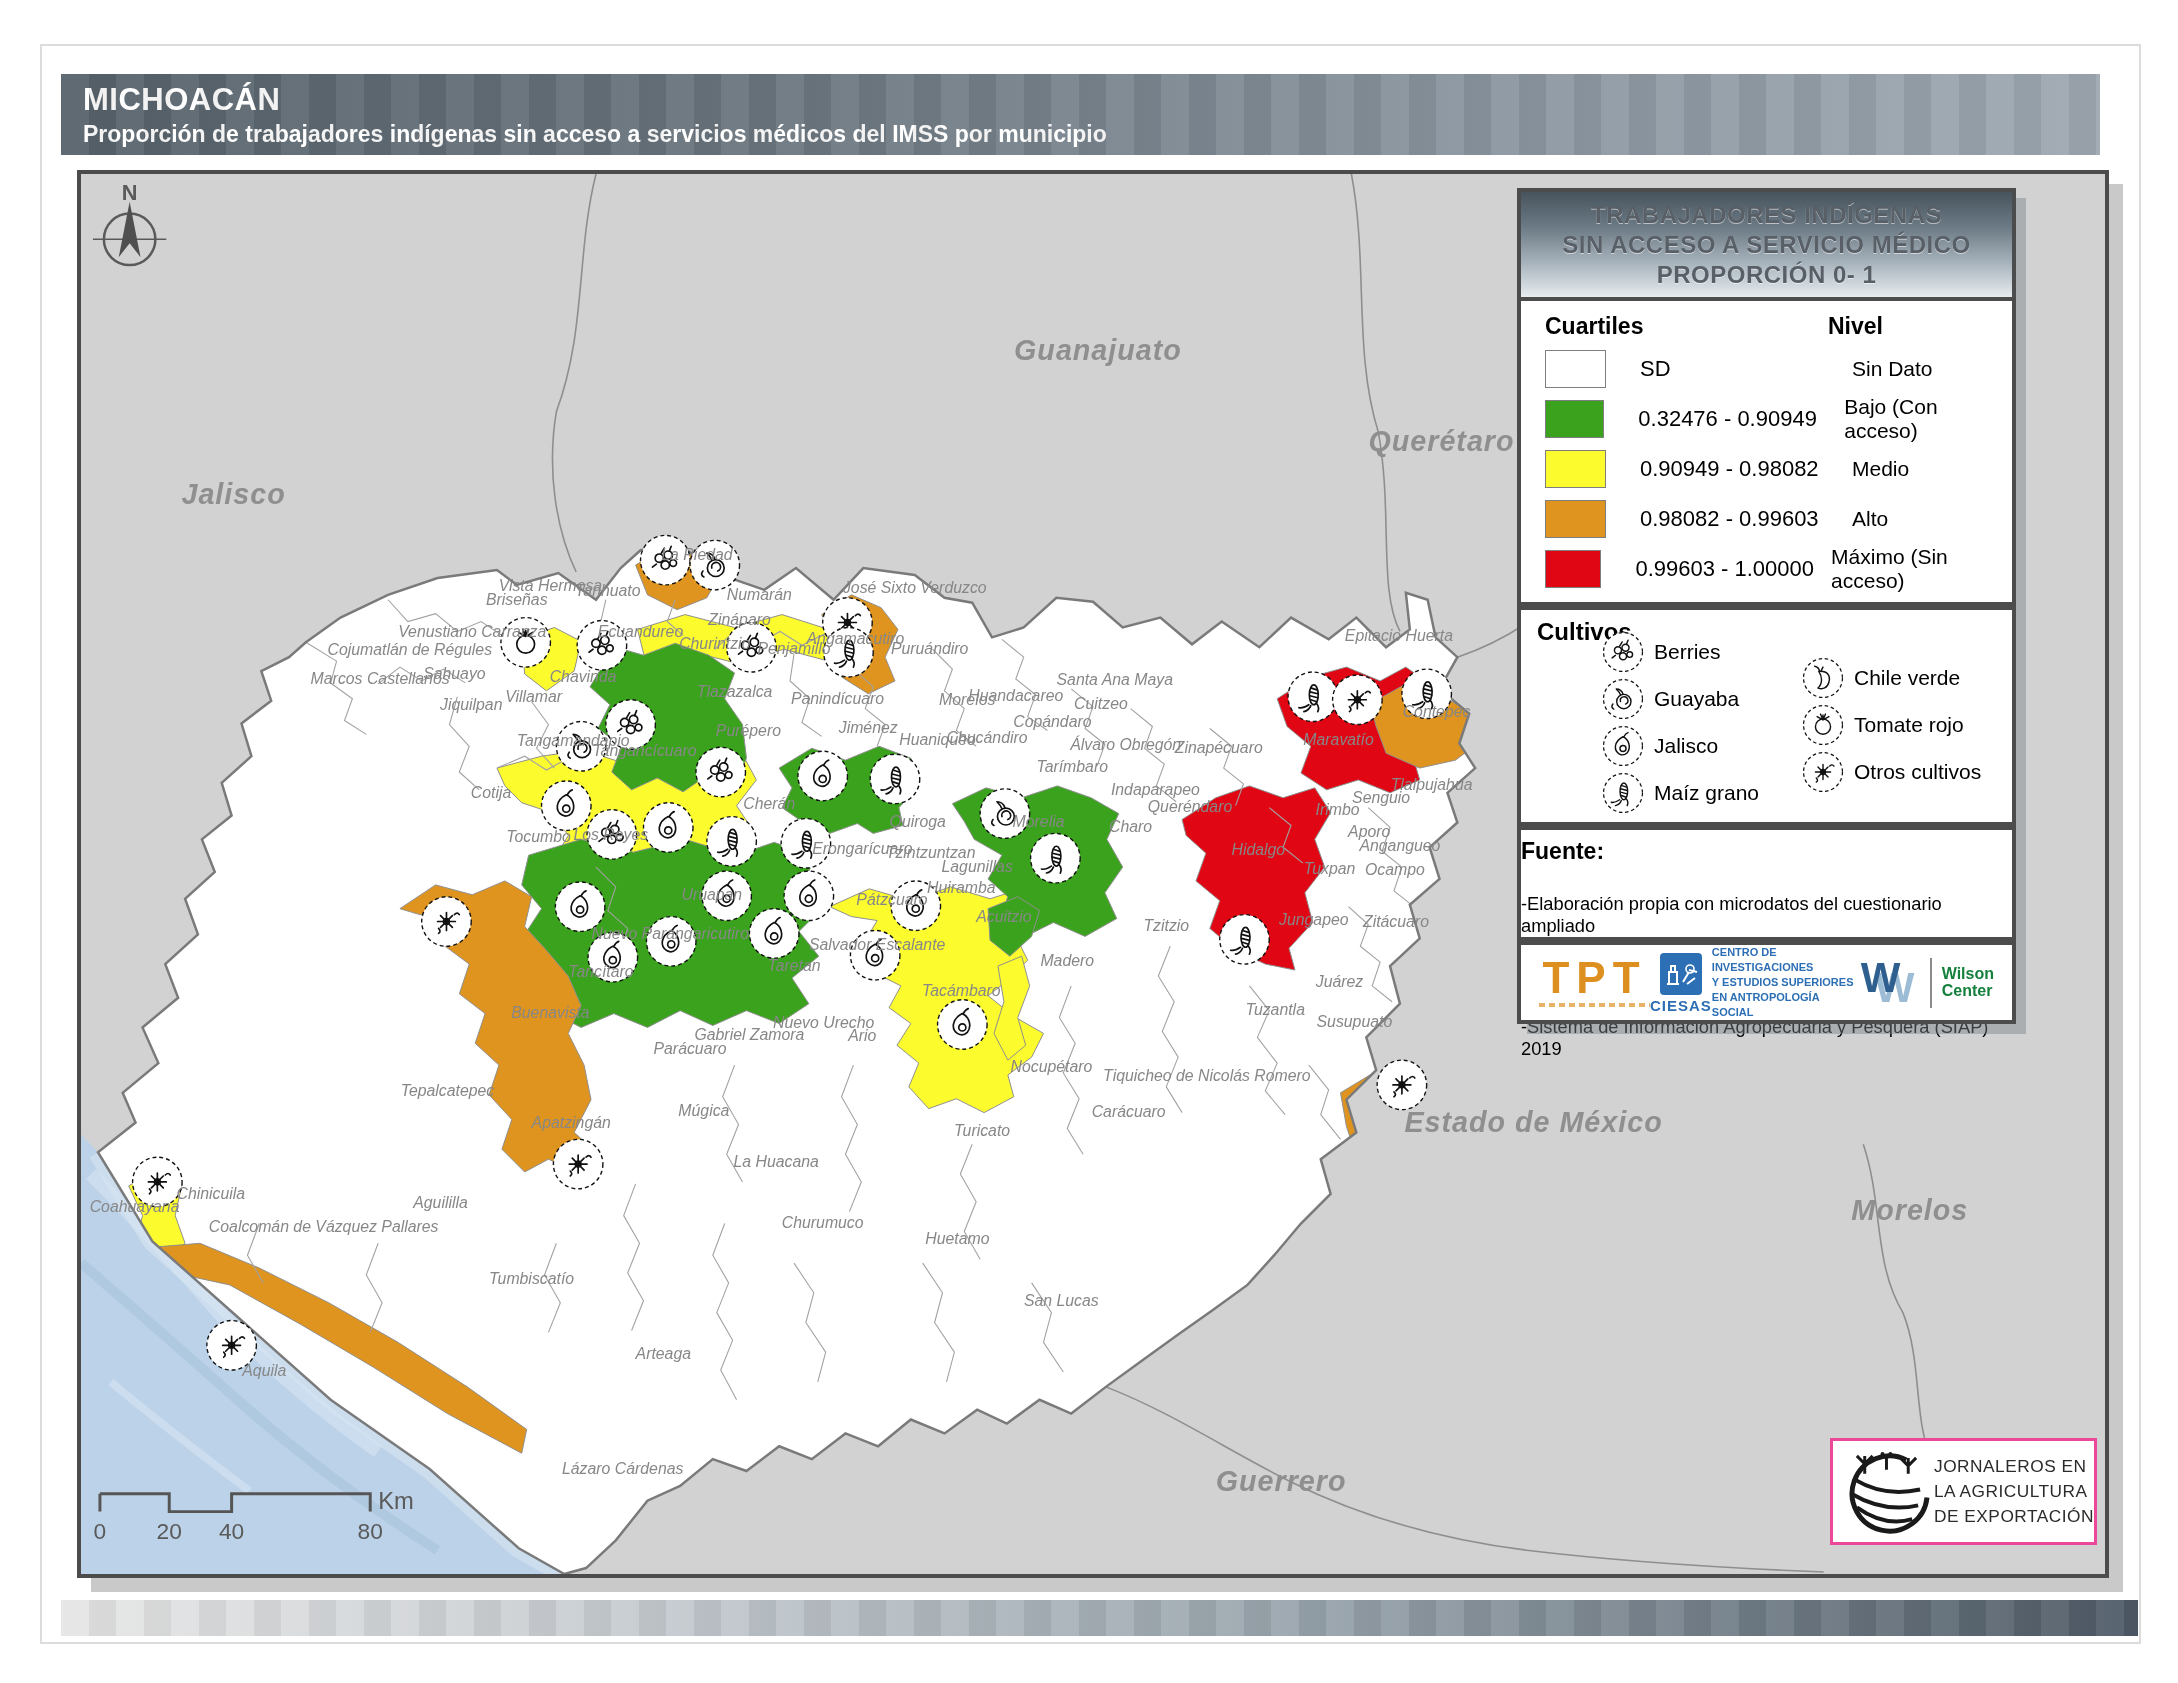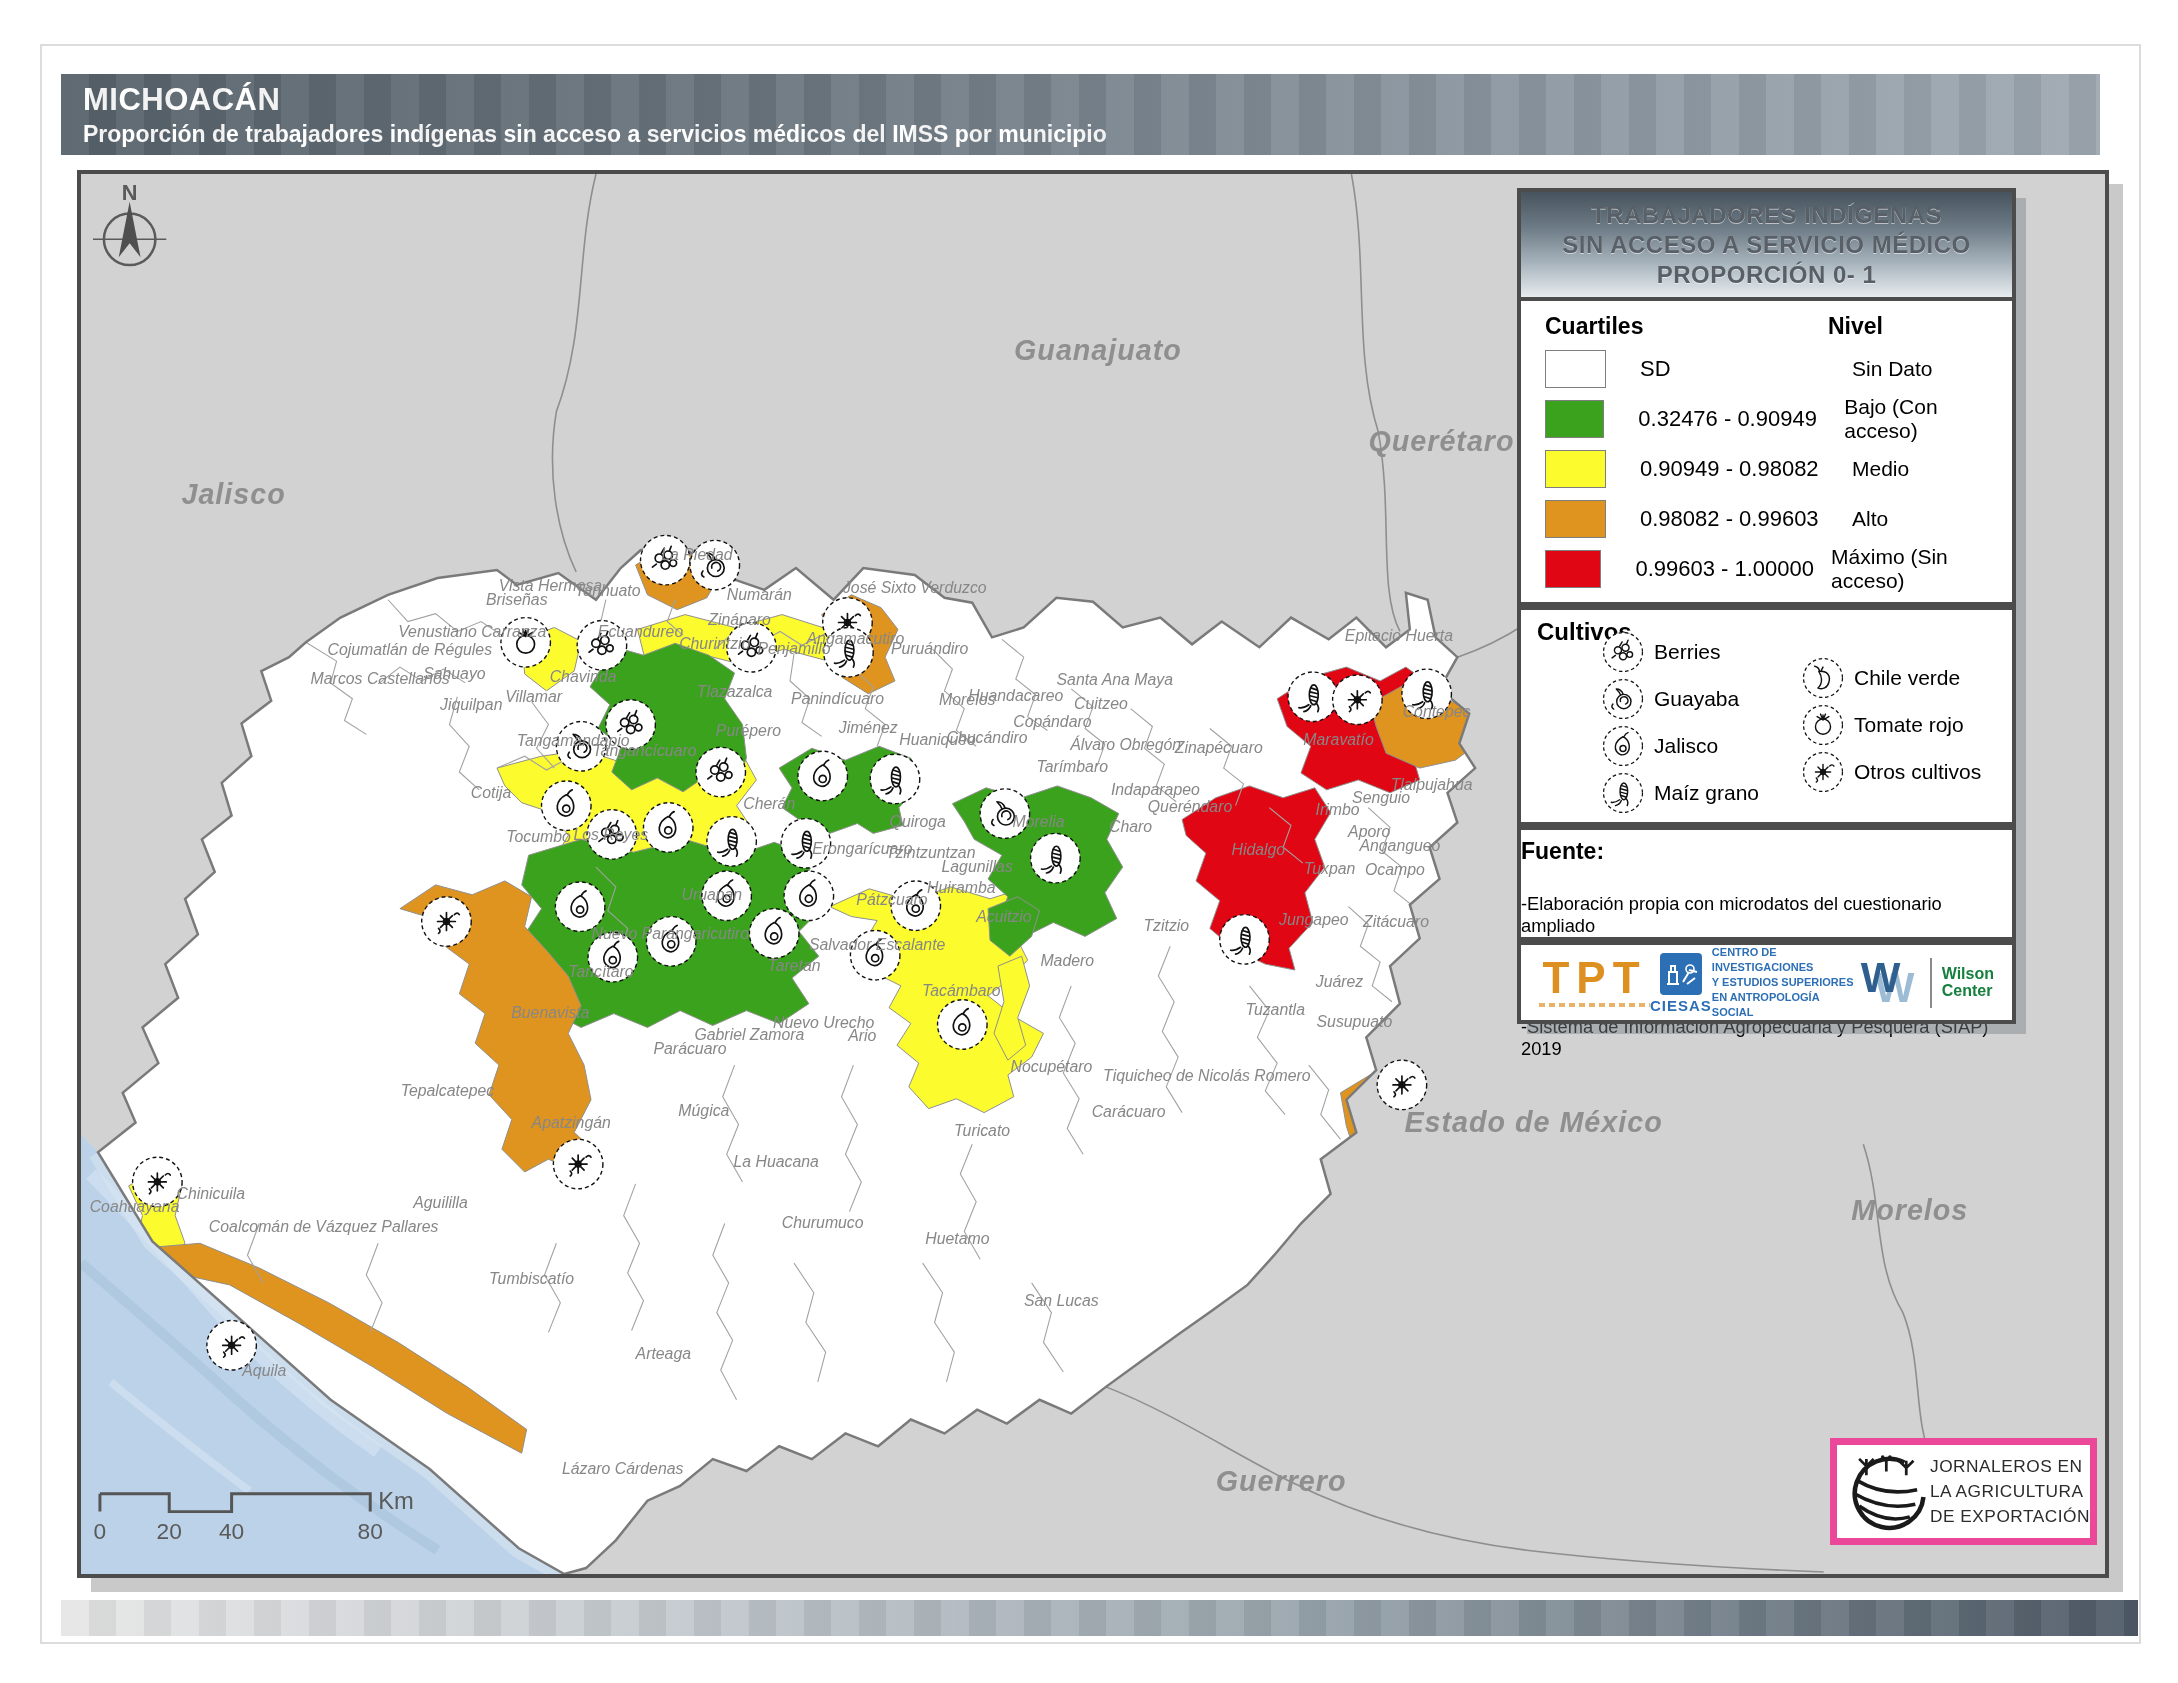--- a/index.html
+++ b/index.html
@@ -63,21 +63,21 @@
   .ciesas .cname{font-weight:bold;font-size:15px;color:#2d6fb5;letter-spacing:1px;margin-top:1px;}
   .ciesas .clines{}
   .ciesas .clines div{font-size:11px;font-weight:bold;color:#2d6fb5;line-height:1.35;}
   .wilson{display:flex;align-items:center;}
   .wmark{position:relative;width:65px;height:57px;}
   .wmark .w2{position:absolute;left:14px;top:10px;font-weight:bold;font-size:42px;color:#9cbcd6;}
   .wmark .w1{position:absolute;left:0;top:0;font-weight:bold;font-size:42px;color:#2f5f8f;}
   .wdiv{width:2px;height:50px;background:#8a8a8a;margin:0 10px 0 4px;}
   .wname div{font-weight:bold;font-size:16px;color:#15803d;line-height:1.05;}
   
-  #jorn-box{left:1830px;top:1438px;width:267px;height:107px;border:7px solid #ec4899;background:#fff;
+  #jorn-box{left:1830px;top:1438px;width:267px;height:107px;border:3px solid #ec4899;background:#fff;
     position:absolute;display:flex;align-items:center;box-sizing:border-box;}
   #jorn-box svg{margin-left:4px;}
   .jorn-text{margin-left:2px;}
   .jorn-text div{font-size:17.3px;color:#2b2b2b;letter-spacing:0.5px;line-height:1.45;white-space:nowrap;}
   
   .foot-stripe{position:absolute;left:61px;top:1600px;width:2077px;height:36px;
     background:linear-gradient(90deg,#e6e6e6 0%,#c3c9ce 30%,#98a4ac 60%,#4e5a66 100%);}
   .foot-stripe:after{content:"";position:absolute;inset:0;
     background:repeating-linear-gradient(90deg,rgba(255,255,255,.06) 0 28px,rgba(0,0,0,.05) 28px 55px);}
 </style>

